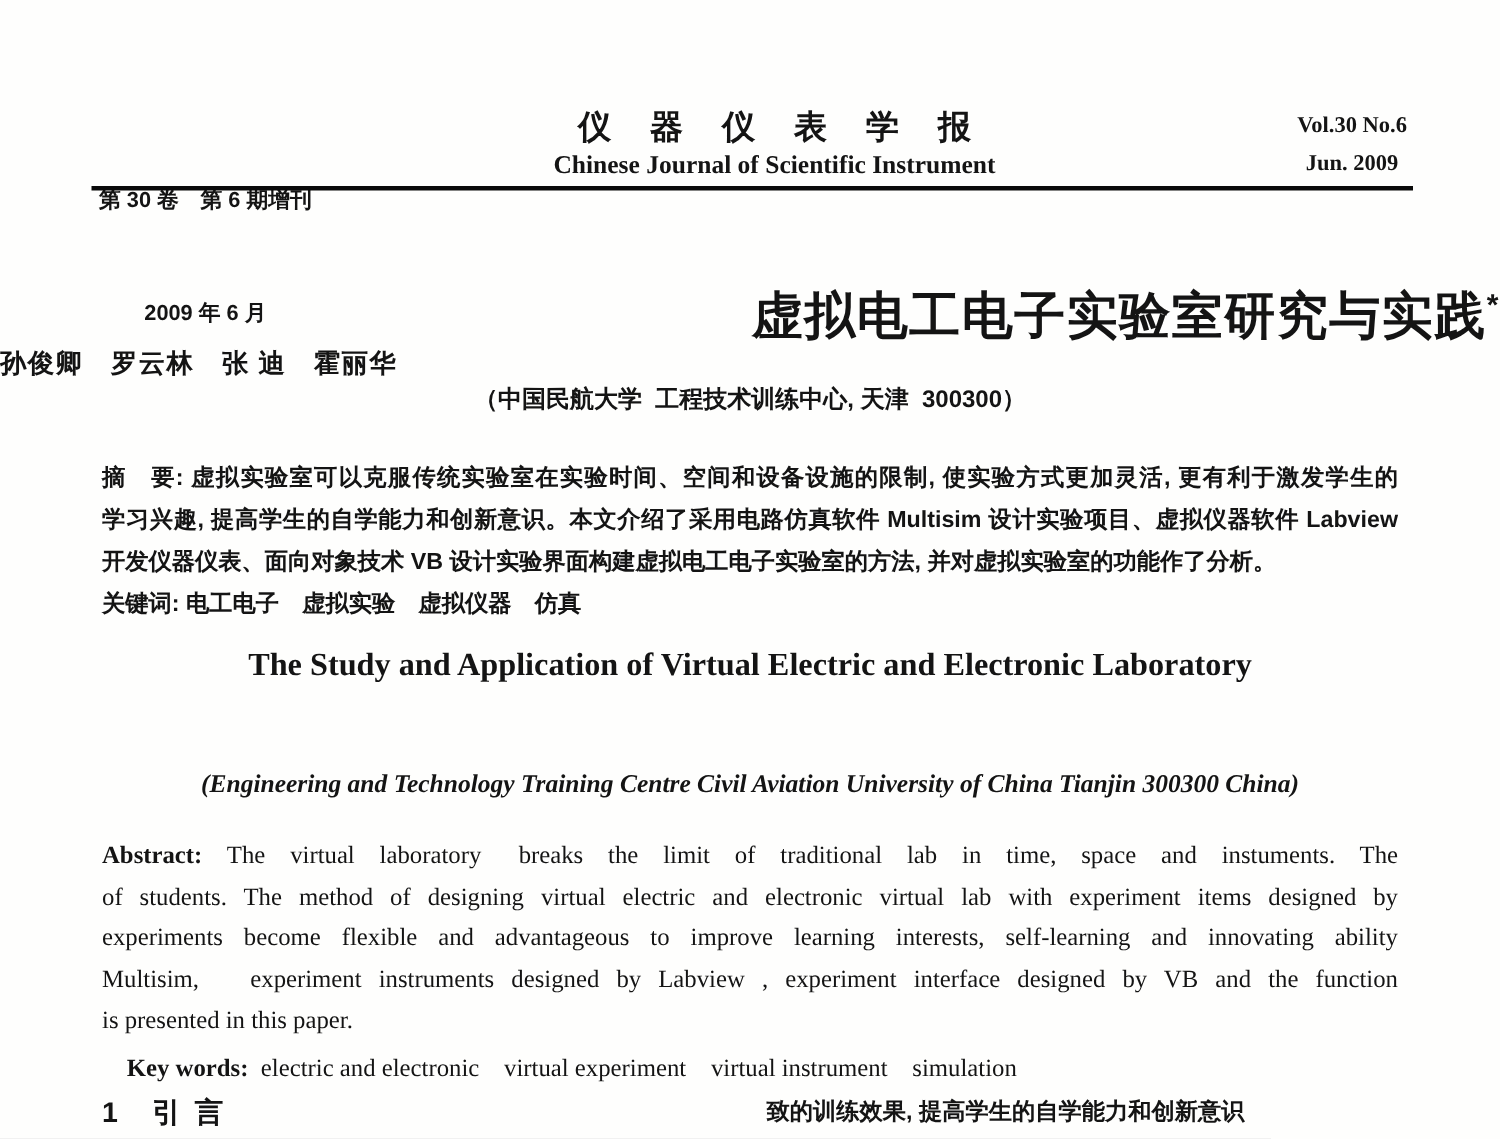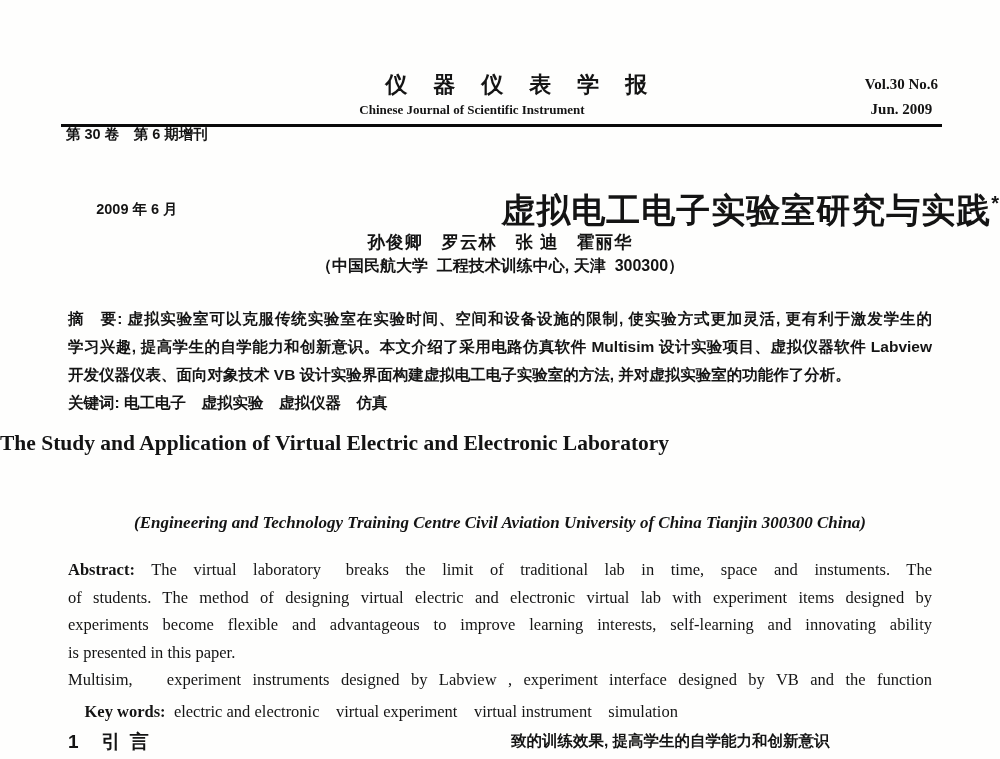--- a/index.html
+++ b/index.html
@@ -16,67 +16,67 @@
 
   
   .journal-header {
     position: absolute;
     top: 72px; left: 66px; right: 62px;
     display: flex;
     justify-content: space-between;
     align-items: flex-start;
   }
   .jh-left { text-align: center; font-weight: 700; font-size: 14.5px; line-height: 25px; white-space: pre-wrap; }
-  .jh-center { text-align: left; }
+  .jh-center { text-align: center; }
   .jh-center .cn-title {
     font-size: 22px; font-weight: 700; letter-spacing: 26px;
     padding-left: 26px; 
     white-space: nowrap; line-height: 26px;
   }
   .jh-center .en-title {
     font-family: "Liberation Serif", serif;
-    font-weight: 700; font-size: 13px; line-height: 24px; white-space: nowrap;
+    font-weight: 700; font-size: 17px; line-height: 24px; white-space: nowrap;
   }
   .jh-right { text-align: center; font-family: "Liberation Serif", serif; font-weight: 700; font-size: 15px; line-height: 25px; margin-left: 40px; }
 
   .header-rule {
     position: absolute; top: 124px; left: 61px; right: 58px;
     height: 3px; background: #0a0a0a;
   }
 
   
   .cn-article-title {
     position: absolute; top: 149px; left: 0; width: 100%;
     text-align: right; font-size: 34px; font-weight: 700;
     letter-spacing: 1px; white-space: pre-wrap;
   }
   .cn-article-title sup { font-size: 20px; font-weight: 700; }
 
   .cn-authors {
     position: absolute; top: 230px; left: 0; width: 100%;
-    text-align: center; font-size: 17.5px; font-weight: 600;
+    text-align: left; font-size: 17.5px; font-weight: 600;
     white-space: pre-wrap; letter-spacing: 1px;
   }
   .cn-affiliation {
     position: absolute; top: 256px; left: 0; width: 100%;
     text-align: center; font-size: 16px; font-weight: 700; white-space: pre-wrap;
   }
 
   
   .cn-abstract {
     position: absolute; top: 305px; left: 68px; width: 864px;
     font-size: 15.5px; font-weight: 600; line-height: 28px;
   }
   .cn-abstract .line { white-space: pre-wrap; }
   .cn-abstract .line.fill { text-align: justify; text-align-last: justify; }
 
   
   .en-article-title {
     position: absolute; top: 431px; left: 0; width: 100%;
-    text-align: left; font-family: "Liberation Serif", serif;
+    text-align: center; font-family: "Liberation Serif", serif;
     font-size: 21.5px; font-weight: 700;
   }
   .en-authors {
     position: absolute; top: 488px; left: 0; width: 100%;
     text-align: center; font-family: "Liberation Serif", serif;
     font-size: 17px; font-weight: 700; white-space: pre-wrap;
   }
   .en-affiliation {
     position: absolute; top: 513px; left: 0; width: 100%;
     text-align: center; font-family: "Liberation Serif", serif;
@@ -145,22 +145,22 @@
     <div class="line">关键词: 电工电子　虚拟实验　虚拟仪器　仿真</div>
   </div>
 
   <div class="en-article-title">The Study and Application of Virtual Electric and Electronic Laboratory</div>
   <div class="en-affiliation">(Engineering and Technology Training Centre Civil Aviation University of China Tianjin 300300 China)</div>
 
   <div class="en-abstract">
     <div class="line fill"><span class="label">Abstract:</span><span>  The  virtual  laboratory   breaks  the  limit  of  traditional  lab  in  time,  space  and  instuments.  The</span></div>
     <div class="line fill">of students. The method of designing virtual electric and electronic virtual lab with experiment items designed by</div>
     <div class="line fill">experiments become flexible and advantageous to improve learning interests, self-learning and innovating ability</div>
+    <div class="line fill">Multisim,   experiment instruments designed by Labview , experiment interface designed by VB and the function</div>
     <div class="line">is presented in this paper.</div>
-    <div class="line fill">Multisim,   experiment instruments designed by Labview , experiment interface designed by VB and the function</div>
   </div>
 
   <div class="en-keywords">
     <span class="label">Key words:</span><span>  electric and electronic    virtual experiment    virtual instrument    simulation</span>
   </div>
 
   <div class="section-heading">1　引 言</div>
   <div class="body-right-col">致的训练效果, 提高学生的自学能力和创新意识</div>
 
 </div>

